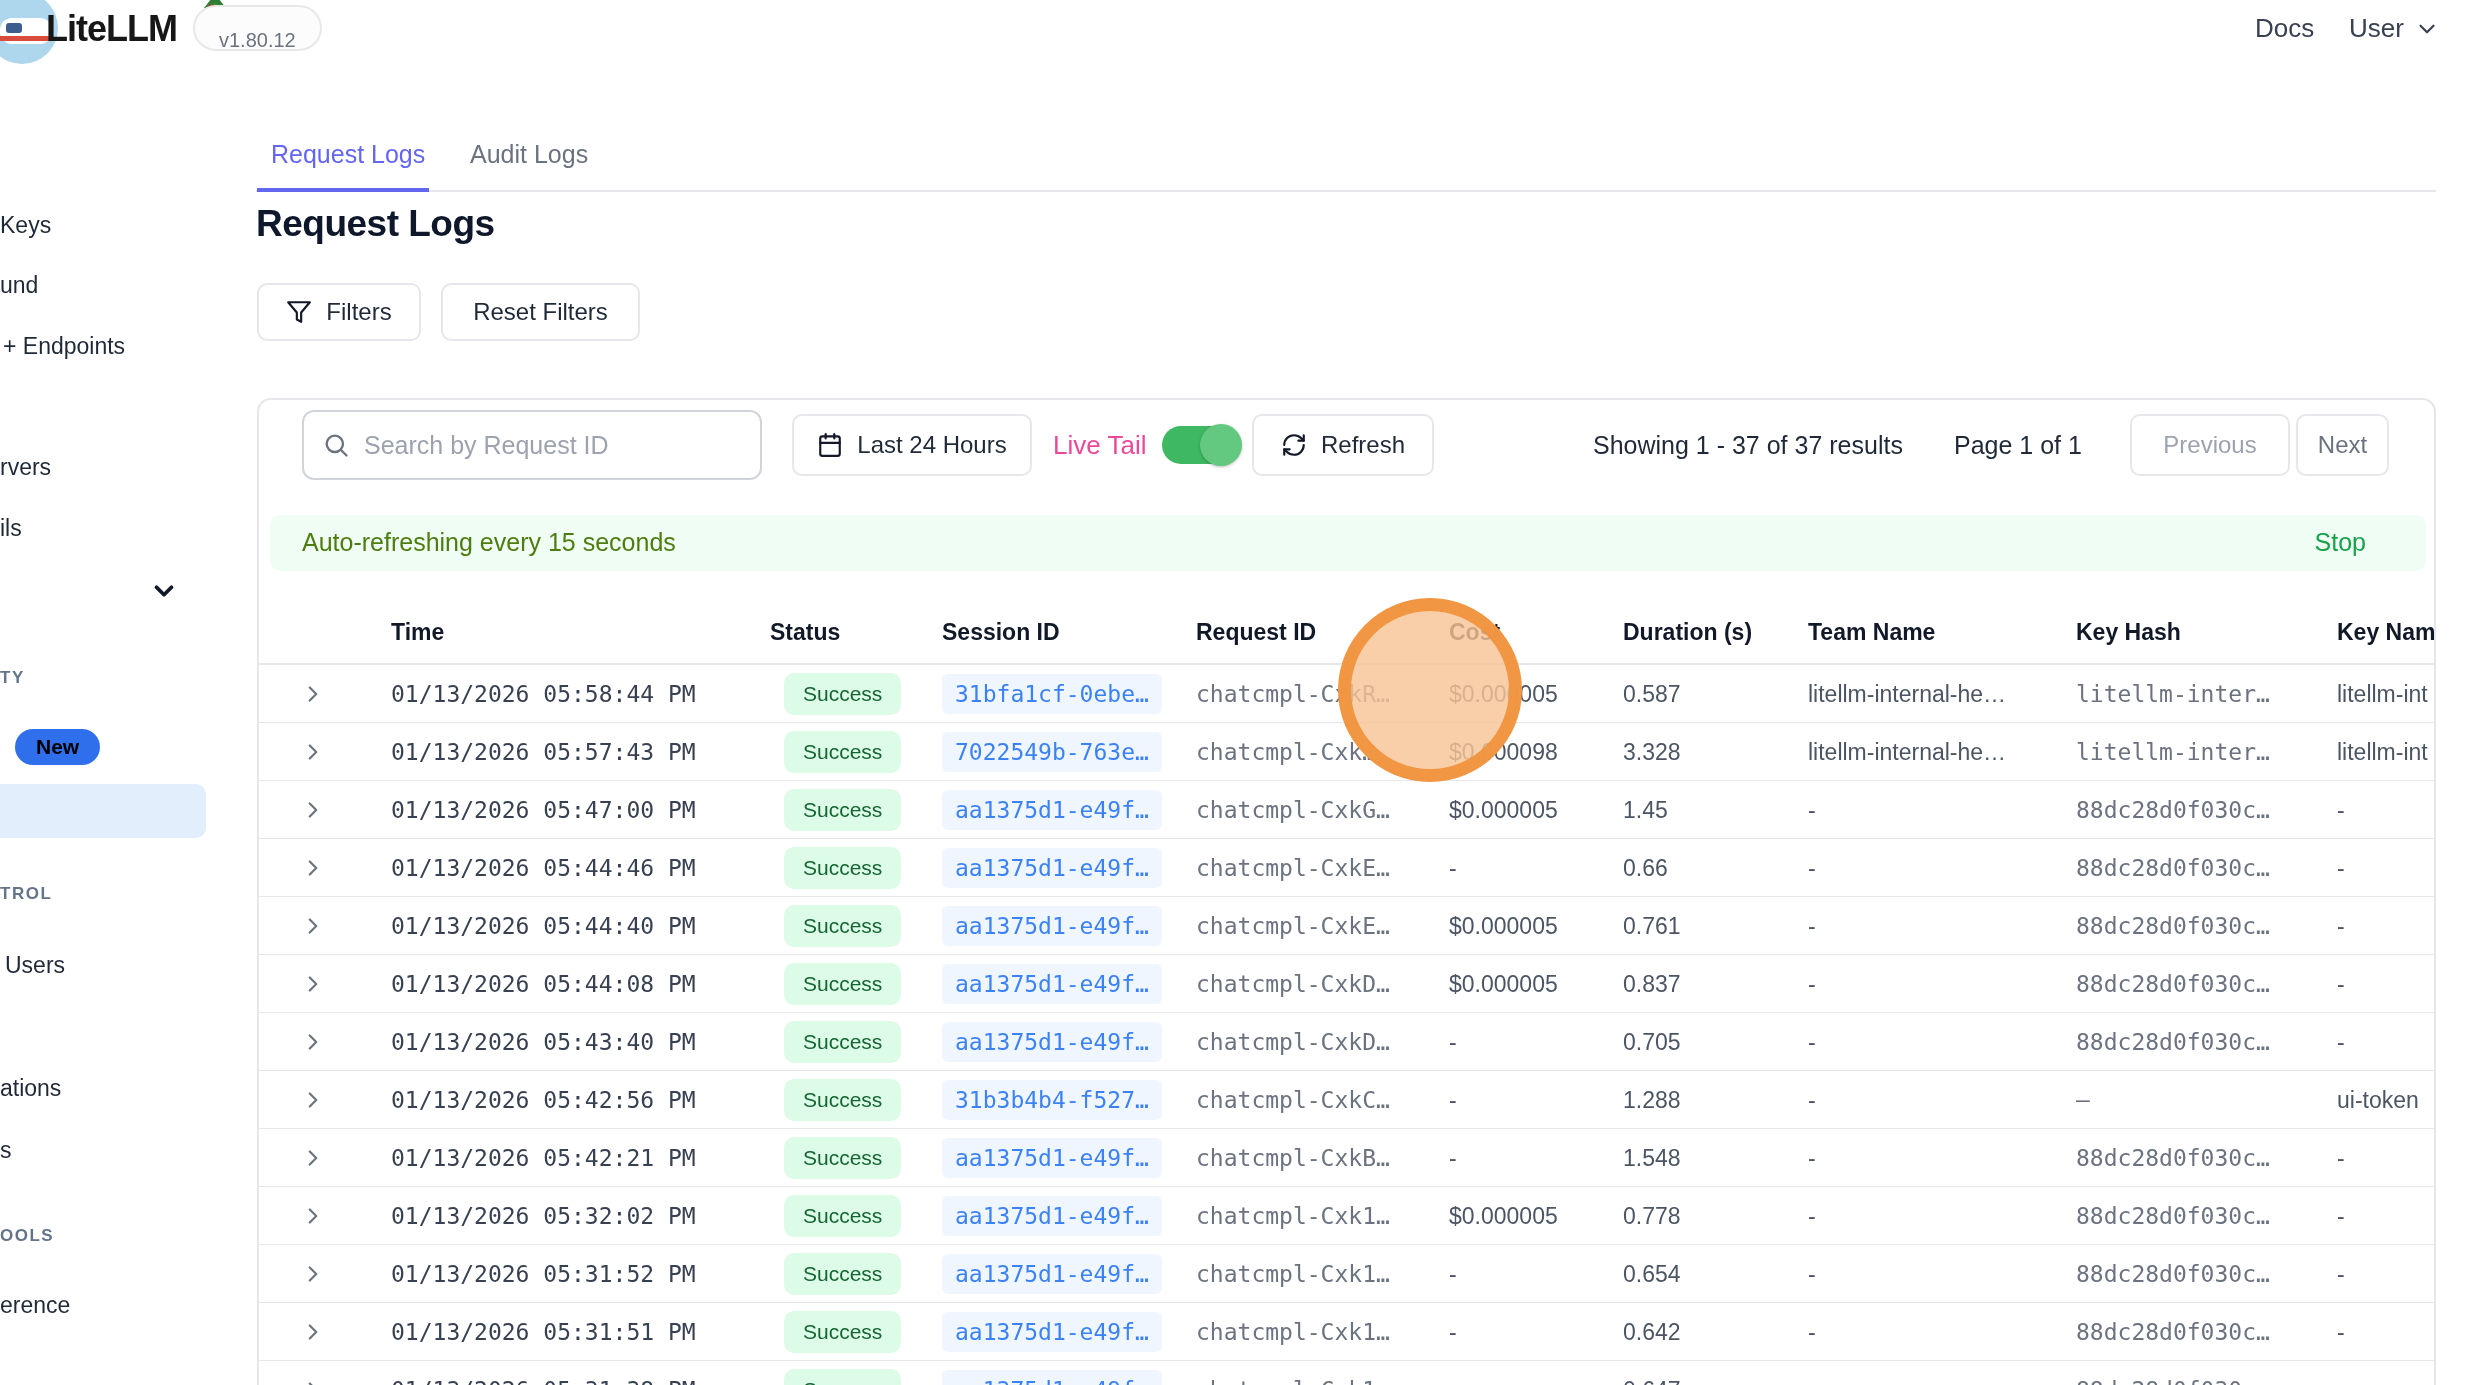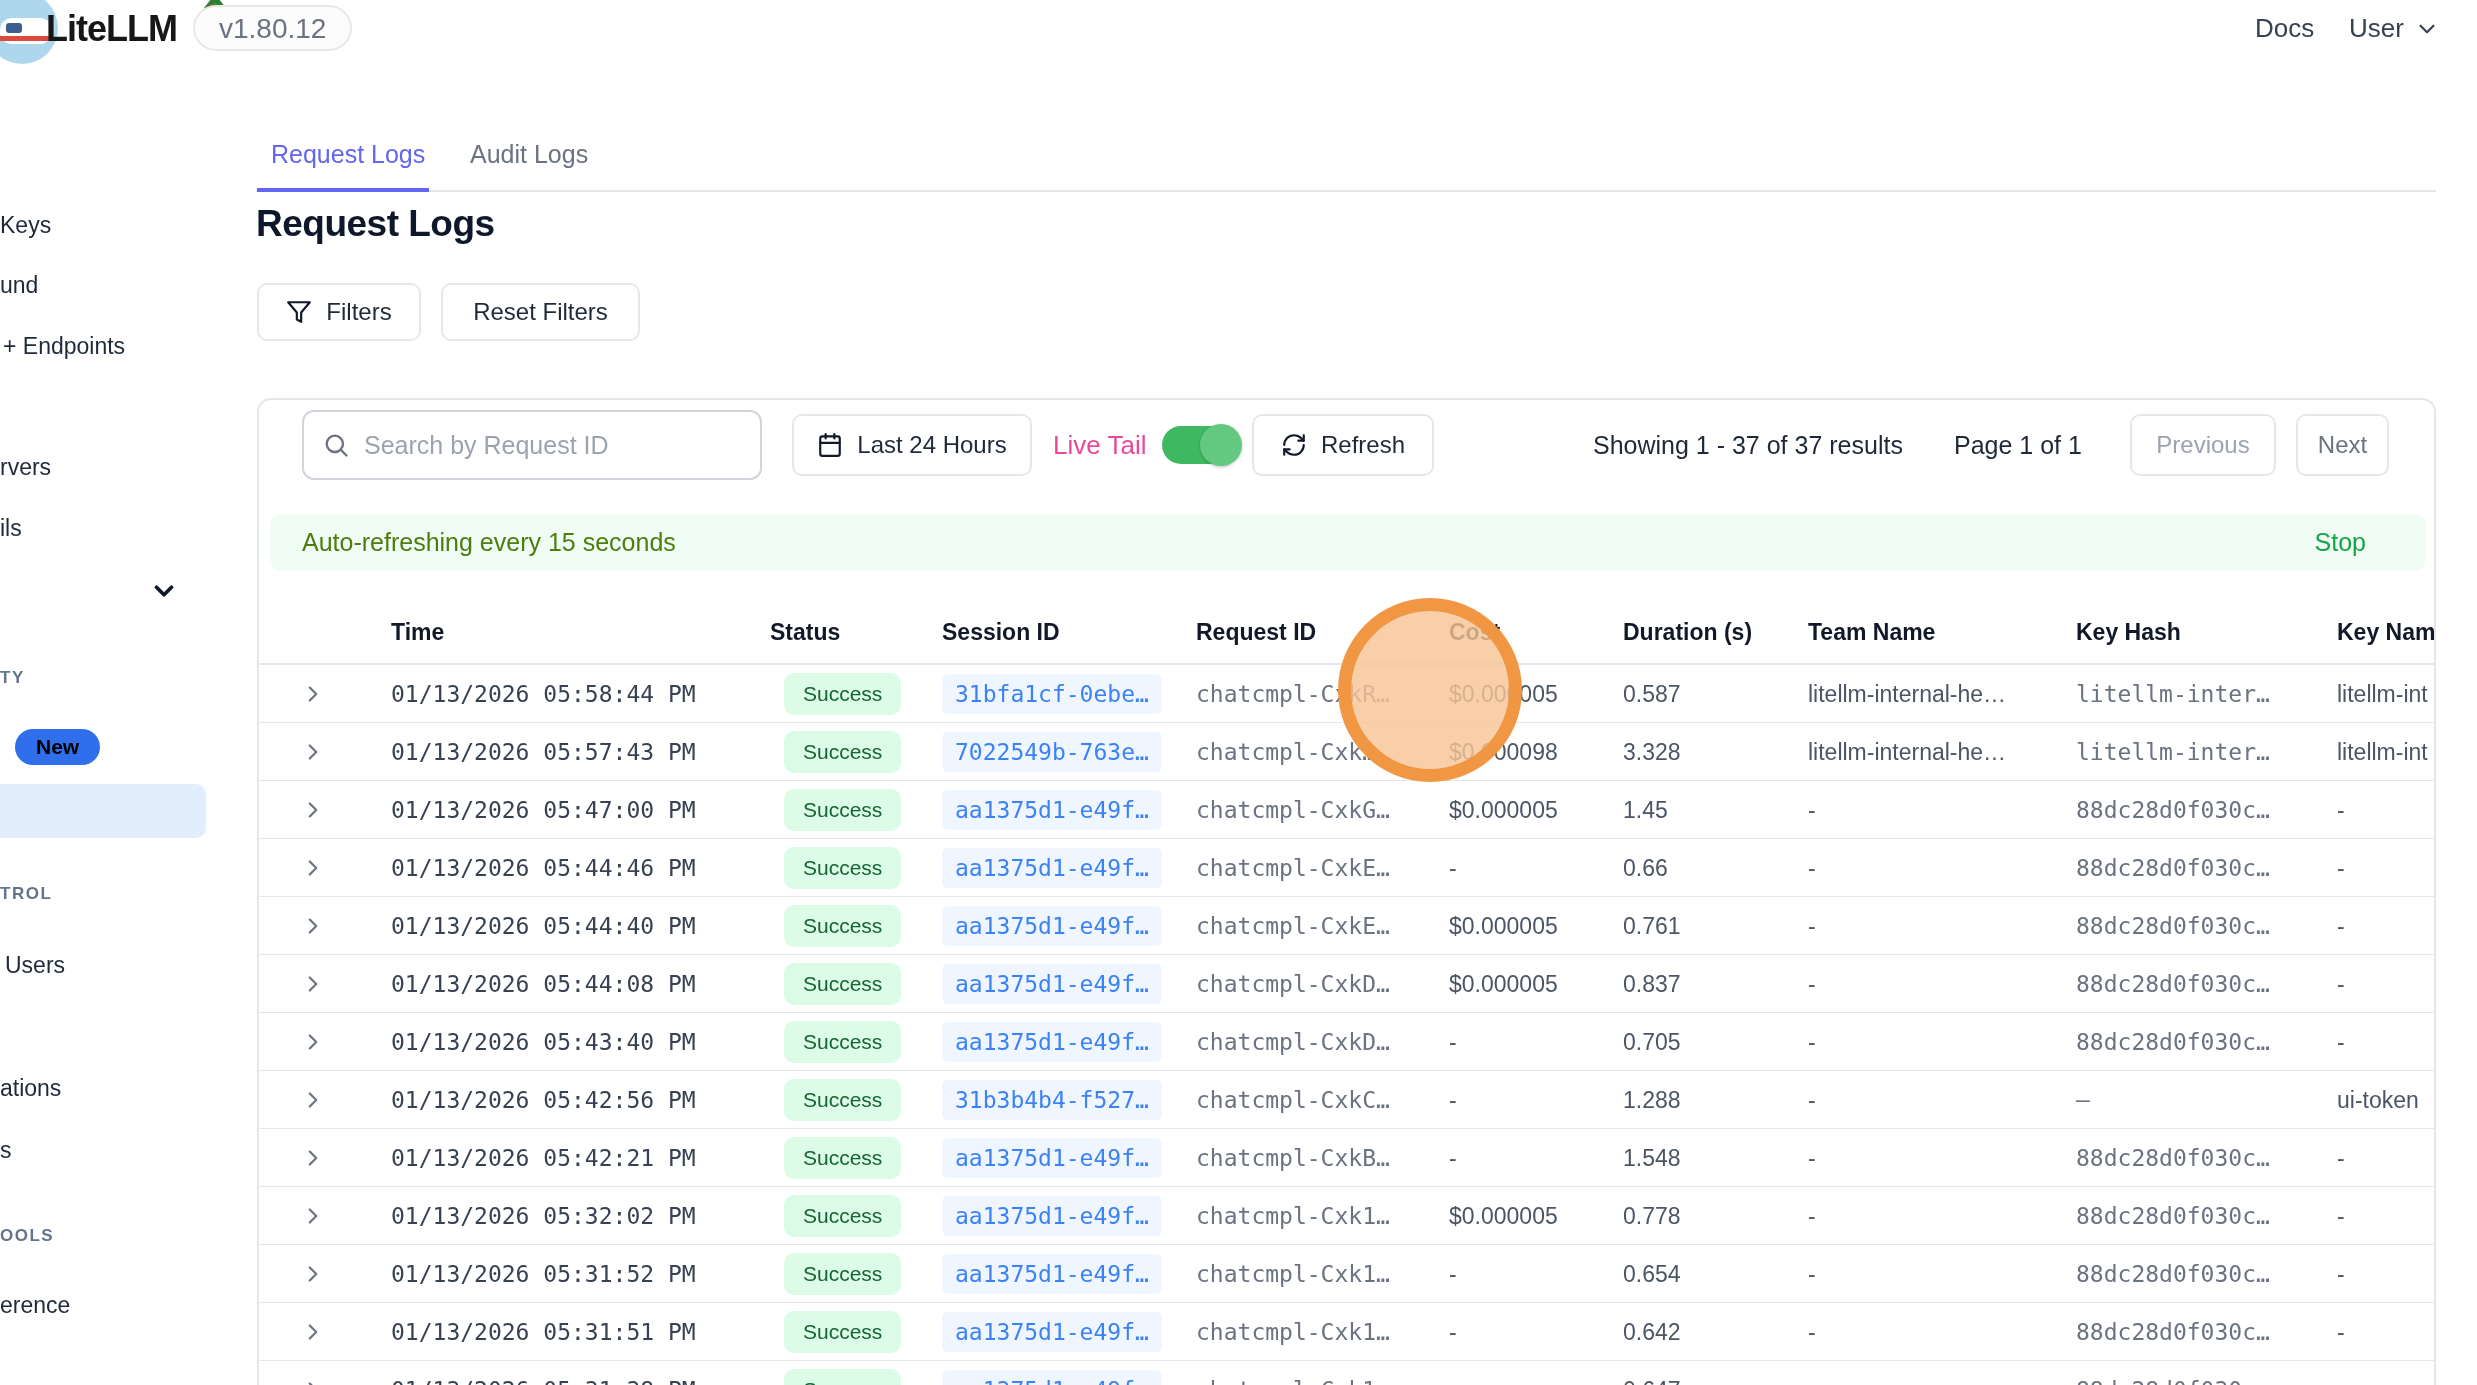--- a/index.html
+++ b/index.html
@@ -9,22 +9,22 @@
     font-family:"Liberation Sans", sans-serif; color:#111827; background:#fff;
   }
   .mono { font-family:"DejaVu Sans Mono", monospace; }
   svg { display:block; }
 
   
   .logo-circle { position:absolute; left:-14px; top:-8px; width:72px; height:72px; border-radius:50%;
     background:#aed7ee; overflow:hidden; }
   .logo-text { position:absolute; left:46px; top:8px; font-size:36px; font-weight:bold; color:#171717; letter-spacing:-1px; }
   .tree-icon { position:absolute; left:198px; top:-6px; }
-  .version-badge { position:absolute; left:193px; top:5px; height:46px; padding:0 24px; border:2px solid #e8e8e8;
-    border-radius:24px; background:#fcfcfc; color:#6b7280; font-size:28px; line-height:43px; }
+  .version-badge { position:absolute; left:193px; top:5px; height:46px; padding:12px 24px; border:2px solid #e8e8e8;
+    border-radius:24px; background:#fcfcfc; color:#6b7280; font-size:20px; line-height:43px; }
   .hdr-docs { position:absolute; left:2255px; top:13px; font-size:26px; color:#374151; cursor:pointer; }
   .hdr-user { position:absolute; left:2349px; top:13px; font-size:26px; color:#374151; cursor:pointer; display:flex; align-items:center; gap:10px; }
 
   
   .sb-item { position:absolute; left:0; font-size:23px; color:#1f2937; white-space:nowrap; cursor:pointer; }
   .sb-section { position:absolute; left:0; font-size:17px; font-weight:bold; letter-spacing:1.5px; color:#64748b; white-space:nowrap; }
   .sb-new { position:absolute; left:15px; top:729px; background:#2f6feb; color:#000000; font-size:21px; font-weight:bold;
     padding:6px 21px; border-radius:22px; }
   .sb-selected { position:absolute; left:0; top:784px; width:206px; height:54px; background:#e3eefc; border-radius:0 10px 10px 0; cursor:pointer; }
   .sb-collapse { position:absolute; left:149px; top:576px; cursor:pointer; }
@@ -52,21 +52,21 @@
     font-family:"Liberation Sans", sans-serif; background:transparent; }
   .search-box input::placeholder { color:#9ca3af; }
   .btn-range { position:absolute; left:533px; top:14px; width:240px; height:62px; }
   .live-tail-label { position:absolute; left:794px; top:30px; font-size:26px; font-weight:500; color:#ec4899; }
   .toggle { position:absolute; left:903px; top:26px; width:78px; height:38px; border-radius:20px; background:#3fb862; cursor:pointer; }
   .toggle .knob { position:absolute; right:-2px; top:-2px; width:42px; height:42px; border-radius:50%;
     background:#63c981; box-shadow:0 1px 3px rgba(0,0,0,0.25); }
   .btn-refresh { position:absolute; left:993px; top:14px; width:182px; height:62px; }
   .results-info { position:absolute; left:1334px; top:31px; font-size:25px; color:#1f2937; white-space:nowrap; }
   .page-info { position:absolute; left:1695px; top:31px; font-size:25px; color:#1f2937; white-space:nowrap; }
-  .btn-prev { position:absolute; left:1871px; top:14px; width:146px; height:62px; color:#9ca3af; }
+  .btn-prev { position:absolute; left:1871px; top:14px; width:160px; height:62px; color:#9ca3af; }
   .btn-next { position:absolute; left:2037px; top:14px; width:93px; height:62px; color:#6b7280; }
 
   .refresh-bar { position:absolute; left:11px; top:115px; width:2156px; height:56px; background:#f0fdf4;
     border-radius:10px; }
   .refresh-msg { position:absolute; left:32px; top:13px; font-size:25px; color:#4d7c0f; }
   .refresh-stop { position:absolute; right:60px; top:13px; font-size:25px; color:#16a34a; cursor:pointer; }
 
   
   .thead { position:absolute; left:0; top:200px; width:2179px; height:65px; border-bottom:2px solid #e5e7eb; }
   .hcell { position:absolute; top:50%; transform:translateY(-50%); font-size:23px; font-weight:bold; color:#111827; white-space:nowrap; }

